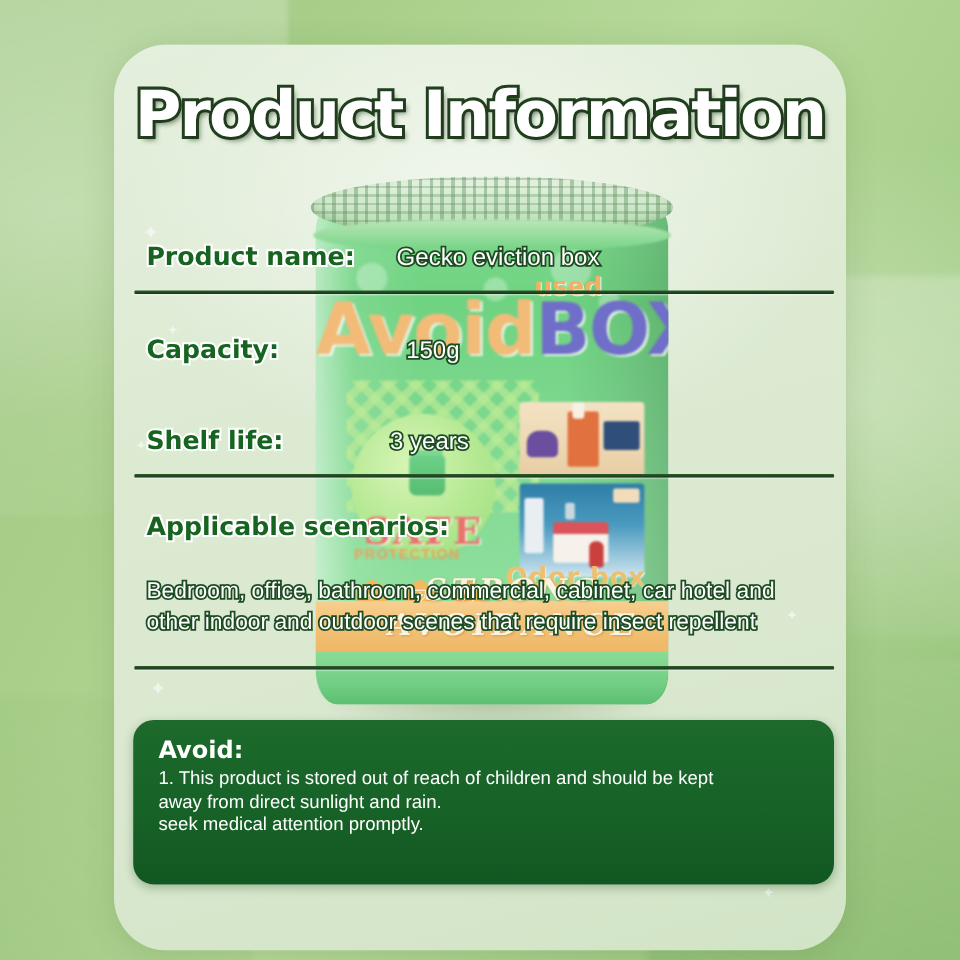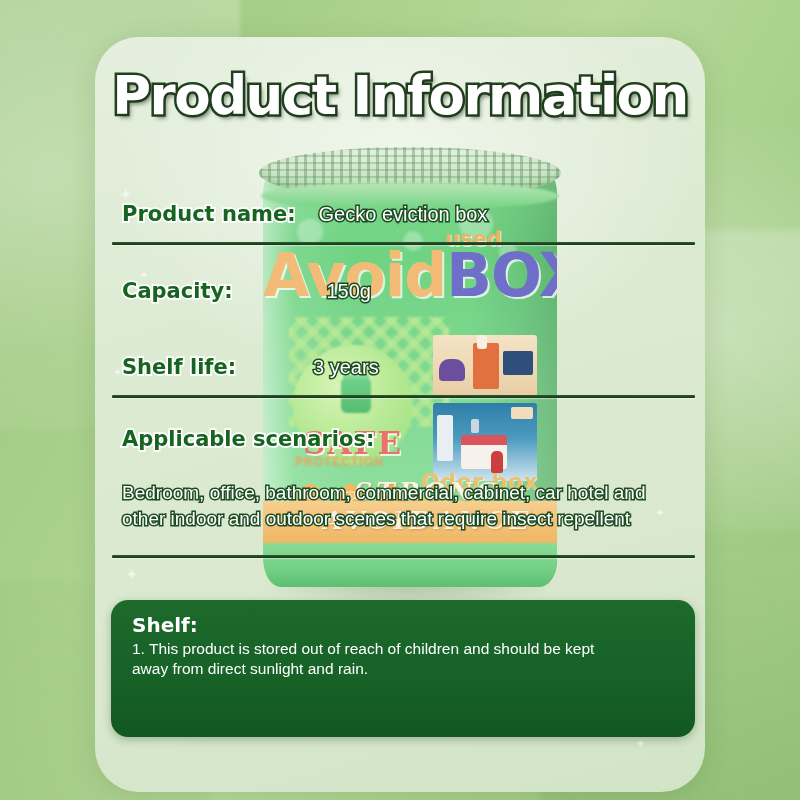--- a/index.html
+++ b/index.html
@@ -271,20 +271,21 @@
     -webkit-text-stroke:3.4px #ffffff;
     paint-order:stroke fill;
   }
 
   .val {
     font-family:"Liberation Sans", sans-serif;
     font-weight:normal; font-size:20px;
     color:#ffffff;
     -webkit-text-stroke:3px #1d4b22;
     paint-order:stroke fill;
+    margin-left:12px;
   }
 
   .divider {
     position:absolute; left:17px; width:583px; height:3px;
     background:linear-gradient(180deg,#2e5c2b,#16341a);
     border-radius:1px;
     box-shadow:0 1px 1px rgba(255,255,255,0.45);
   }
 
   .para {
@@ -424,20 +425,21 @@
 
       <div class="row" style="top:390px;">
         <span class="lbl">Applicable scenarios:</span>
       </div>
 
       <div class="para" style="top:443px;">Bedroom, office, bathroom, commercial, cabinet, car hotel and other indoor and outdoor scenes that require insect repellent</div>
 
       <div class="divider" style="top:518px;"></div>
 
       <div id="note">
-        <div id="note-title">Shelf:</div>
+        <div id="note-title">Avoid:</div>
         <div class="note-line">1. This product is stored out of reach of children and should be kept</div>
         <div class="note-line">away from direct sunlight and rain.</div>
+        <div class="note-line">seek medical attention promptly.</div>
       </div>
 
     </div>
   </div>
 </div>
 
 </body></html>

